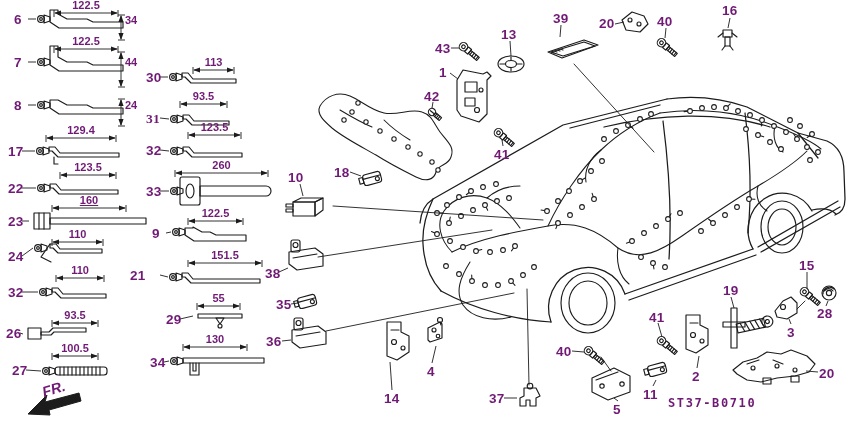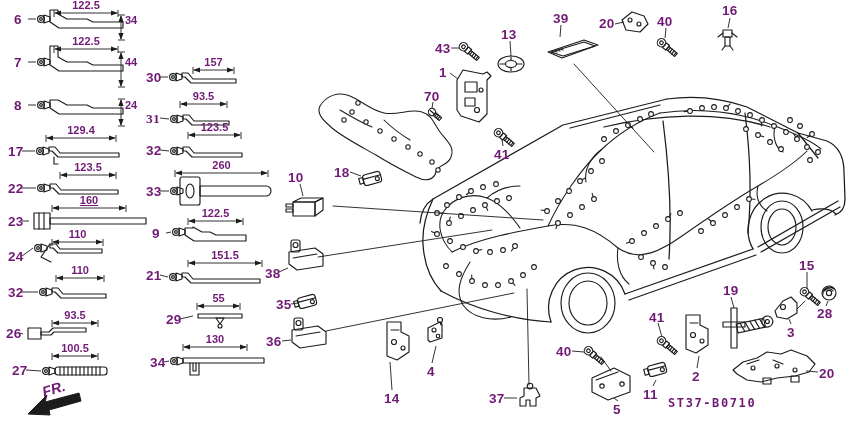--- a/index.html
+++ b/index.html
@@ -697,32 +697,32 @@
       <div class="dim" style="left: 89px; top: 194px; text-decoration: underline;">160</div>
       <div class="plabel" style="left: 8px; top: 214px;">23</div>
       <div class="dim" style="left: 77.5px; top: 228px;">110</div>
       <div class="plabel" style="left: 8px; top: 249px;">24</div>
       <div class="dim" style="left: 80px; top: 264px;">110</div>
       <div class="plabel" style="left: 8px; top: 285px;">32</div>
       <div class="dim" style="left: 75px; top: 309px;">93.5</div>
       <div class="plabel" style="left: 6px; top: 326px;">26</div>
       <div class="dim" style="left: 75px; top: 342px;">100.5</div>
       <div class="plabel" style="left: 12px; top: 363px;">27</div>
-      <div class="dim" style="left: 213.5px; top: 56px;">157</div>
+      <div class="dim" style="left: 213.5px; top: 56px;">113</div>
       <div class="plabel" style="left: 146px; top: 70px;">30</div>
       <div class="dim" style="left: 203.5px; top: 90px;">93.5</div>
       <div class="plabel" style="left: 146px; top: 111px; font-family: Liberation Serif, serif;">31</div>
       <div class="dim" style="left: 214.5px; top: 121px;">123.5</div>
       <div class="plabel" style="left: 146px; top: 143px;">32</div>
       <div class="dim" style="left: 221.5px; top: 159px;">260</div>
       <div class="plabel" style="left: 146px; top: 184px;">33</div>
       <div class="dim" style="left: 215.5px; top: 207px;">122.5</div>
       <div class="plabel" style="left: 152px; top: 226px;">9</div>
       <div class="dim" style="left: 225px; top: 249px;">151.5</div>
-      <div class="plabel" style="left: 146px; top: 268px; text-align: right;">21</div>
+      <div class="plabel" style="left: 130px; top: 268px; text-align: right;">21</div>
       <div class="dim" style="left: 218.5px; top: 292px;">55</div>
       <div class="plabel" style="left: 166px; top: 312px;">29</div>
       <div class="dim" style="left: 215px; top: 333px;">130</div>
       <div class="plabel" style="left: 150px; top: 355px;">34</div>
       <div class="plabel" style="left: 439px; top: 65px;">1</div>
       <div class="plabel" style="left: 692px; top: 369px;">2</div>
       <div class="plabel" style="left: 787px; top: 325px;">3</div>
       <div class="plabel" style="left: 427px; top: 364px;">4</div>
       <div class="plabel" style="left: 613px; top: 402px;">5</div>
       <div class="plabel" style="left: 288px; top: 170px;">10</div>
@@ -738,18 +738,18 @@
       <div class="plabel" style="left: 817px; top: 306px;">28</div>
       <div class="plabel" style="left: 276px; top: 297px;">35</div>
       <div class="plabel" style="left: 266px; top: 334px;">36</div>
       <div class="plabel" style="left: 489px; top: 391px;">37</div>
       <div class="plabel" style="left: 265px; top: 266px;">38</div>
       <div class="plabel" style="left: 553px; top: 11px;">39</div>
       <div class="plabel" style="left: 657px; top: 14px;">40</div>
       <div class="plabel" style="left: 556px; top: 344px;">40</div>
       <div class="plabel" style="left: 494px; top: 147px;">41</div>
       <div class="plabel" style="left: 649px; top: 310px;">41</div>
-      <div class="plabel" style="left: 424px; top: 89px;">70</div>
+      <div class="plabel" style="left: 424px; top: 89px;">42</div>
       <div class="plabel" style="left: 435px; top: 41px;">43</div>
     </div>
   <div class="code">ST37-B0710</div>
   <div class="fr">FR.</div>
 </div>
 
 </body></html>

